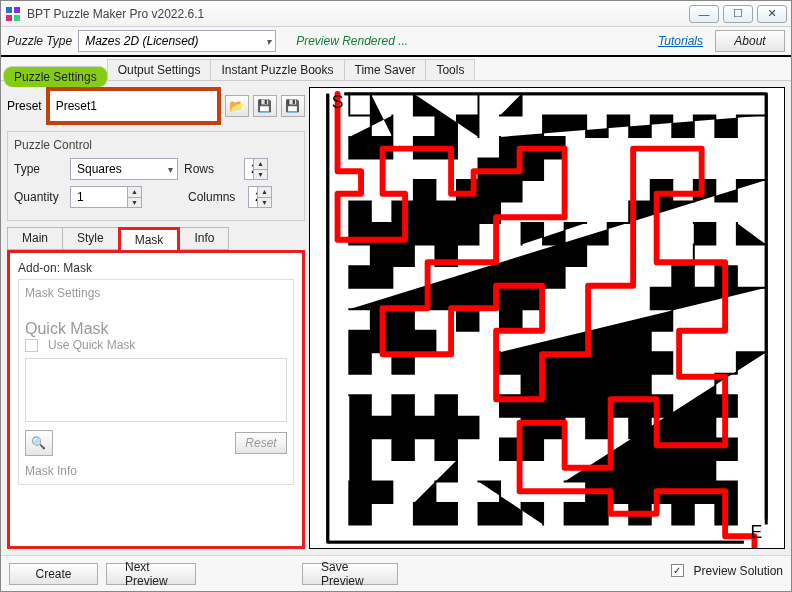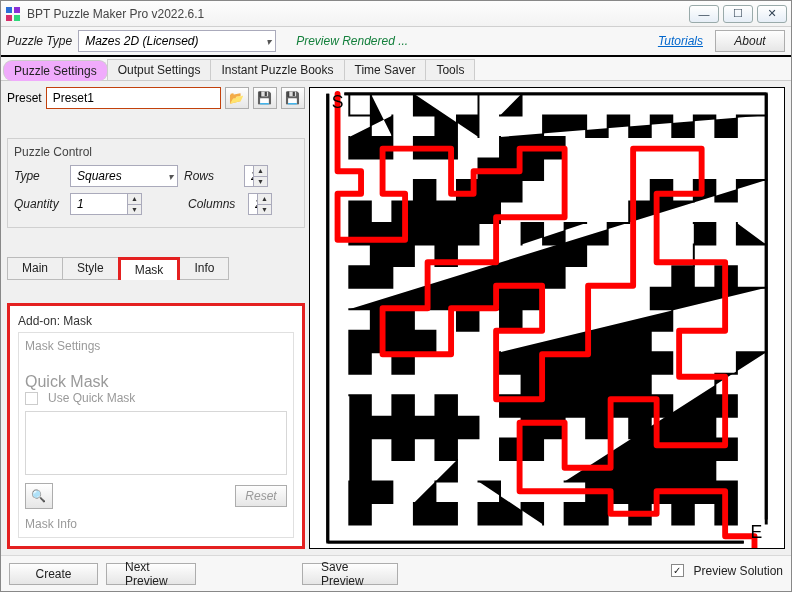--- a/index.html
+++ b/index.html
@@ -13,29 +13,29 @@
   .toprow { height:30px; display:flex; align-items:center; padding:2px 6px; border-bottom:2px solid #000000; background:#f7f7f7;font-style:italic;}
   .toprow label { margin-right:6px; color:#222;}
   .combo { height:22px; border:1px solid #aab; background:#fff; display:flex; align-items:center; padding:0 6px; position:relative;}
   .combo .chev { position:absolute; right:4px; color:#555; font-size:10px;}
   .toprow .status { margin-left:20px; color:#15803d;}
   .toprow .spacer { flex:1; }
   .linkbtn { color:#0066cc; text-decoration:underline; margin-right:12px; cursor:pointer;}
   .btn { height:22px; padding:0 18px; border:1px solid #adadad; background:linear-gradient(#fefefe,#e6e6e6); display:inline-flex; align-items:center; justify-content:center; color:#222;}
   .maintabs { height:24px; background:#f7f7f7; border-bottom:1px solid #ccc; display:flex; align-items:flex-end; padding-left:2px;}
   .mtab { padding:3px 10px; border:1px solid #ccc; border-bottom:none; background:#f0f0f0; margin-right:-1px; font-size:12px; color:#222;}
-  .mtab.active { background:#f0abfc; position:relative; top:1px;border-radius:9px;}
+  .mtab.active { background:#84cc16; position:relative; top:7px;border-radius:9px;}
   .content { flex:1; display:flex; padding:6px; gap:4px; min-height:0;}
-  .leftcol { width:298px; display:flex; flex-direction:column;gap:23px;}
+  .leftcol { width:298px; display:flex; flex-direction:column;}
   .presetrow { display:flex; align-items:center; gap:4px; margin-bottom:6px;}
-  .presetrow .txt { flex:1; height:22px; border:1px solid #c2410c; background:#fff; padding:0 6px; display:flex; align-items:center; font-size:12px;}
+  .presetrow .txt { flex:1; height:38px; border:4px solid #c2410c; background:#fff; padding:0 6px; display:flex; align-items:center; font-size:12px;}
   .iconbtn { width:24px; height:22px; border:1px solid #adadad; background:linear-gradient(#fefefe,#e6e6e6); display:flex; align-items:center; justify-content:center;}
   .group { border:1px solid #d0d0d0; padding:6px; margin-bottom:4px;}
   .group .gtitle{ color:#444; margin-bottom:6px; }
-  .row { display:flex; align-items:center; gap:6px; margin-bottom:6px;font-style:italic;}
+  .row { display:flex; align-items:center; gap:6px; margin-bottom:6px;}
   .row label { width:50px; color:#222;}
   .row .lbl2 { width:54px; color:#222;}
   .spin { width:24px; height:22px; border:1px solid #aab; background:#fff; display:flex; align-items:center; position:relative; padding-left:6px;}
   .spin .sbtns{ position:absolute; right:0; top:0; bottom:0; width:14px; display:flex; flex-direction:column;}
   .spin .sbtn{ flex:1; border-left:1px solid #aab; background:#eee; font-size:7px; display:flex; align-items:center; justify-content:center; color:#333;}
   .spin .sbtn:first-child{border-bottom:1px solid #aab;}
   .subtabs { display:flex; margin-top:2px;}
   .stab { padding:3px 14px; border:1px solid #bbb; background:#f0f0f0; margin-right:-1px; color:#222;}
   .stab.mask-hi { border:3px solid #e42020; border-bottom:none; background:#fff; position:relative; z-index:2;}
   .subpanel { border:1px solid #ccc; border-top:none; padding:8px; flex:1; background:#fdfdfd; font-size:12px;}

